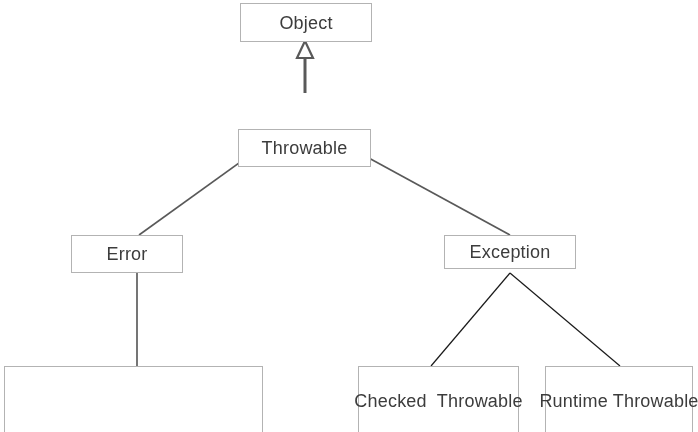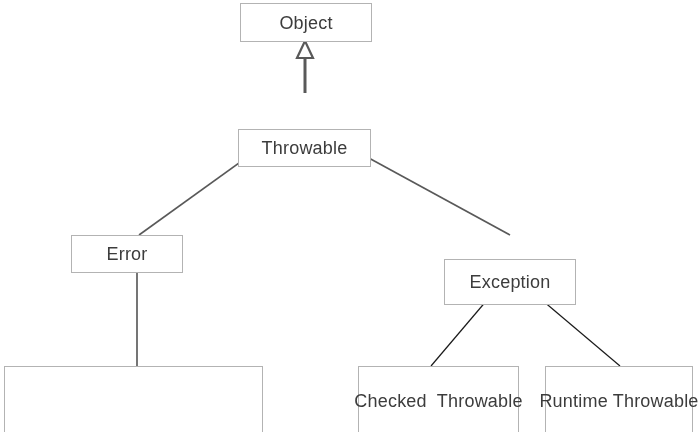--- a/index.html
+++ b/index.html
@@ -41,21 +41,21 @@
     flex-direction: column;
     font-weight: bold;
     font-size: 12.5px;
   }
   .node.multiline .line {
     white-space: pre;
   }
   #node-object   { left: 240px; top: 3px;   width: 132px; height: 39px; }
   #node-throwable{ left: 238px; top: 93px;  width: 133px; height: 38px; margin-top: 36px; }
   #node-error    { left: 71px;  top: 235px; width: 112px; height: 38px; }
-  #node-exception{ left: 444px; top: 235px; width: 132px; height: 46px; margin-top: 24px; }
+  #node-exception{ left: 444px; top: 235px; width: 132px; height: 34px; }
   #node-error-children { left: 4px;   top: 366px; width: 259px; height: 70px; }
   #node-checked  { left: 358px; top: 366px; width: 161px; height: 70px; }
   #node-runtime  { left: 545px; top: 366px; width: 148px; height: 70px; }
 </style>
 </head>
 <body>
 
 <div id="canvas">
 
   <svg class="edges" viewBox="0 0 698 432" width="698" height="432" xmlns="http://www.w3.org/2000/svg">

